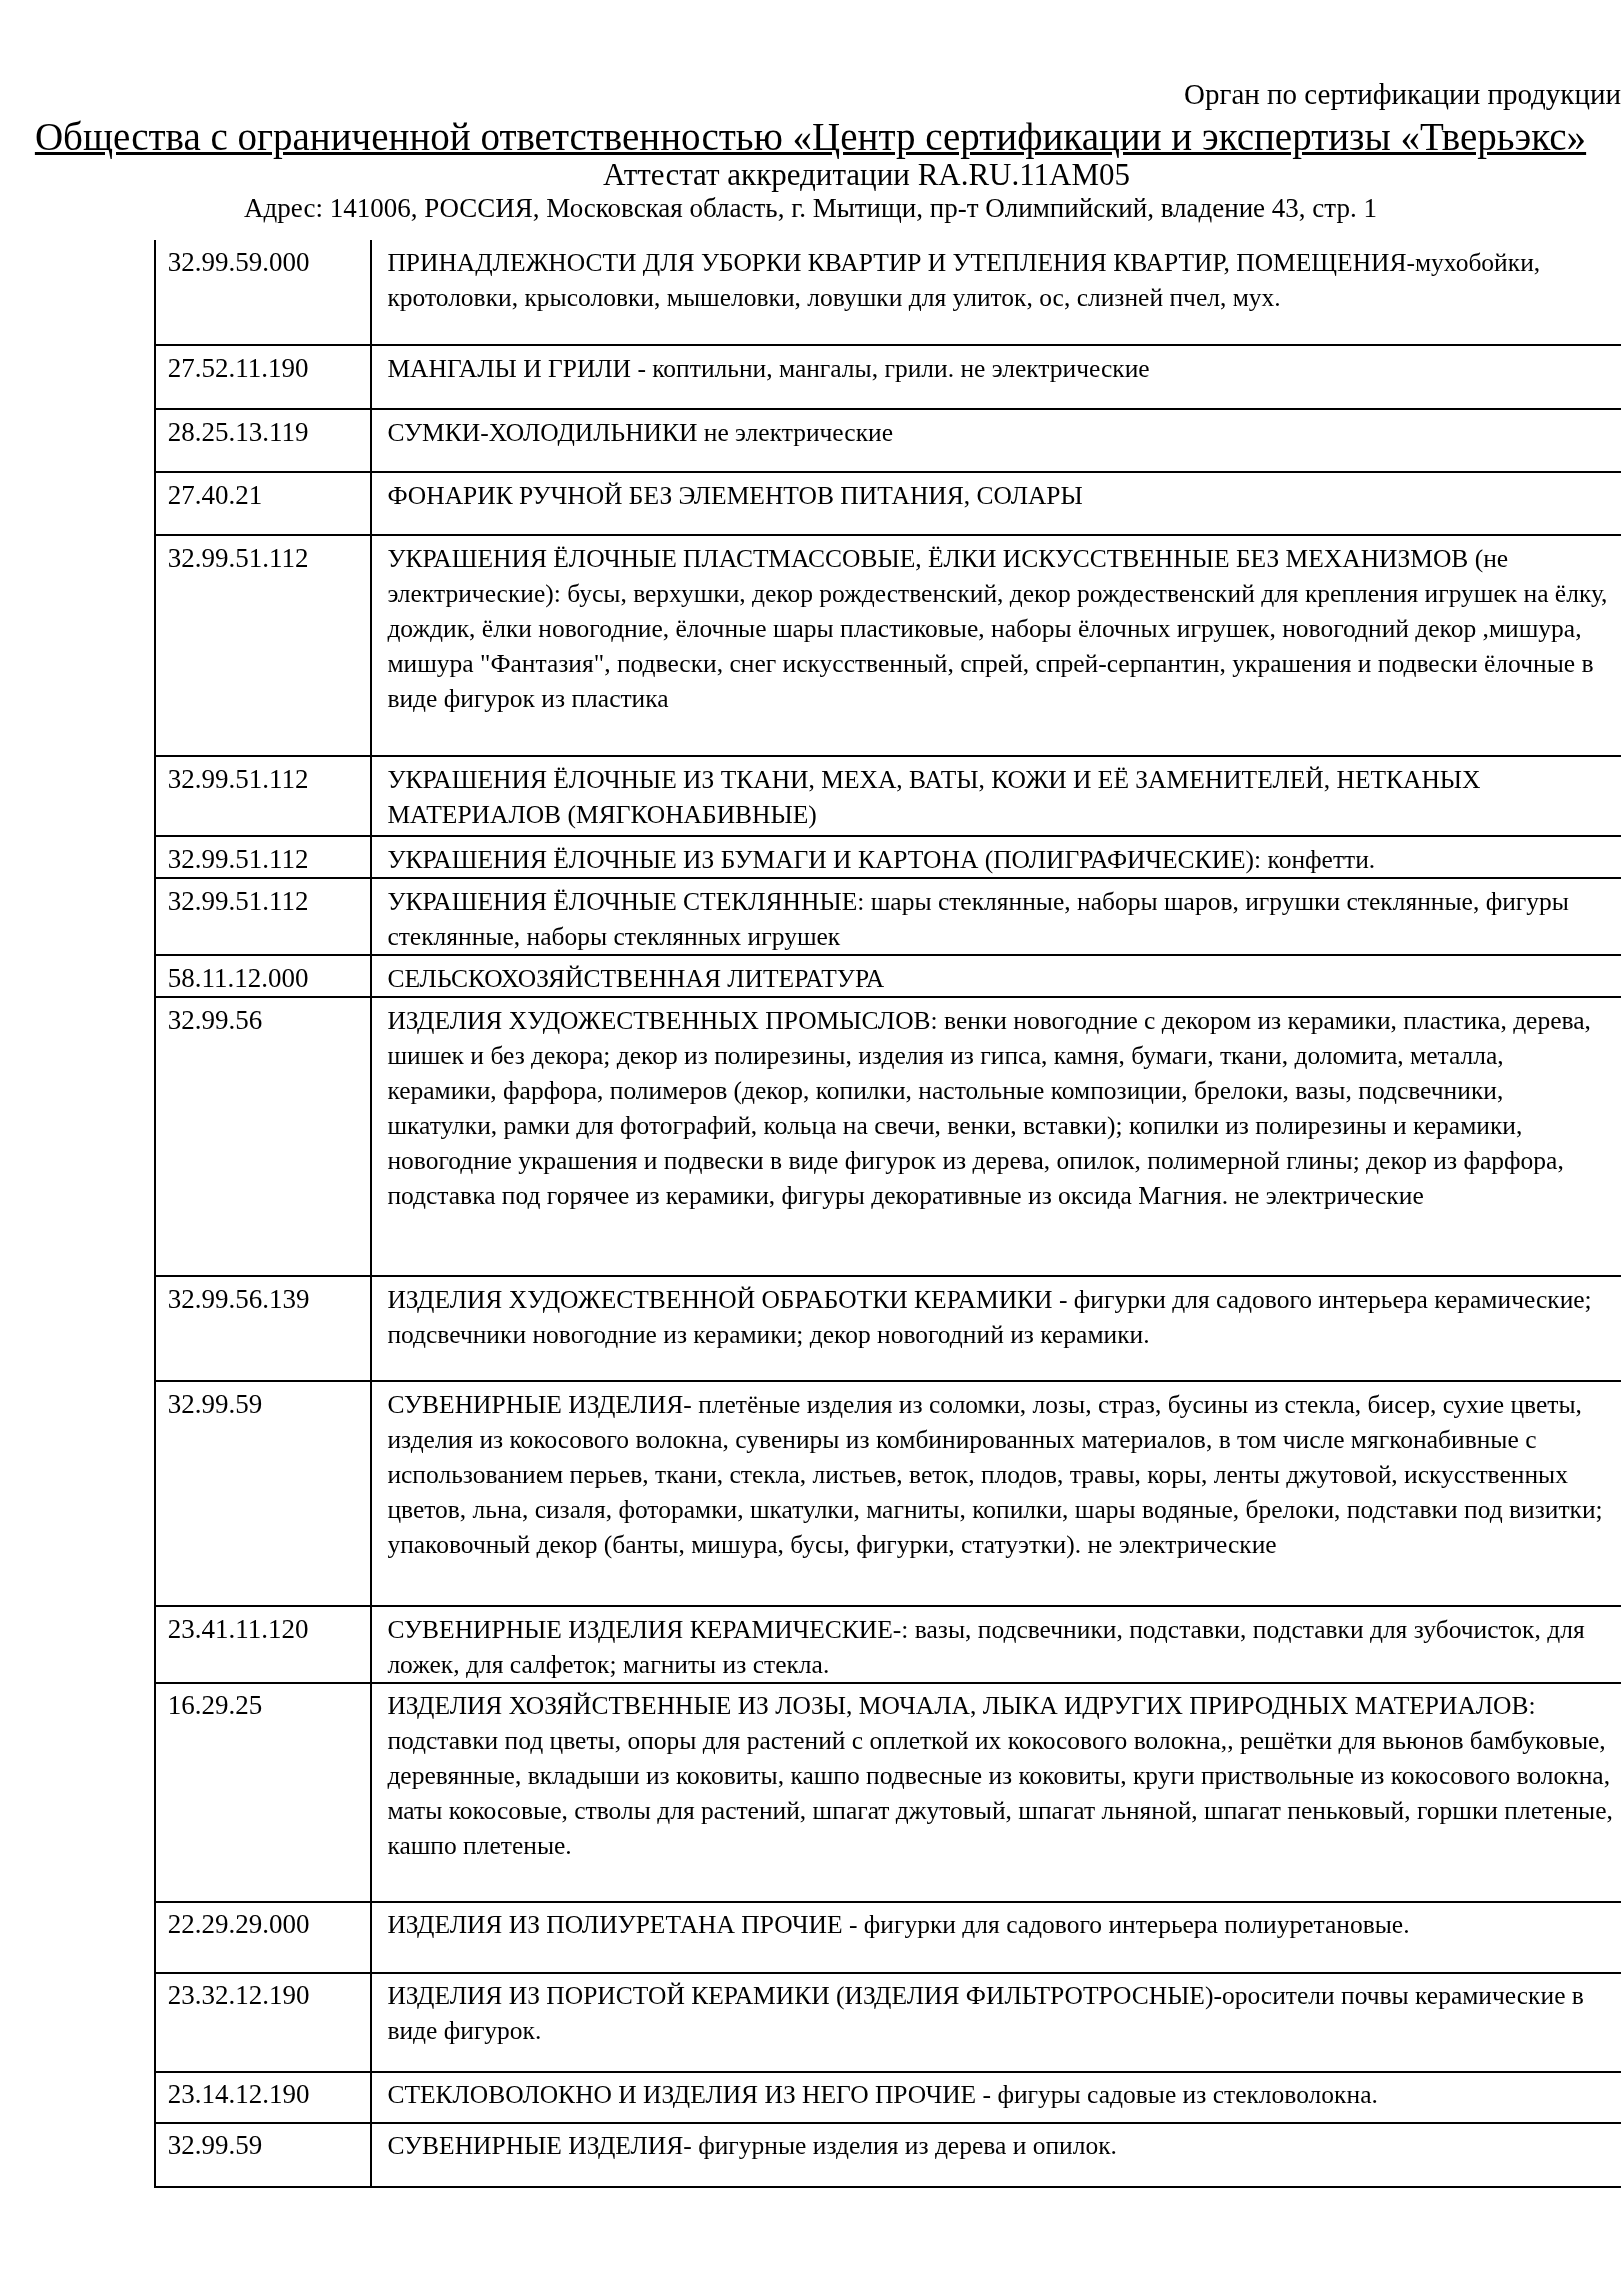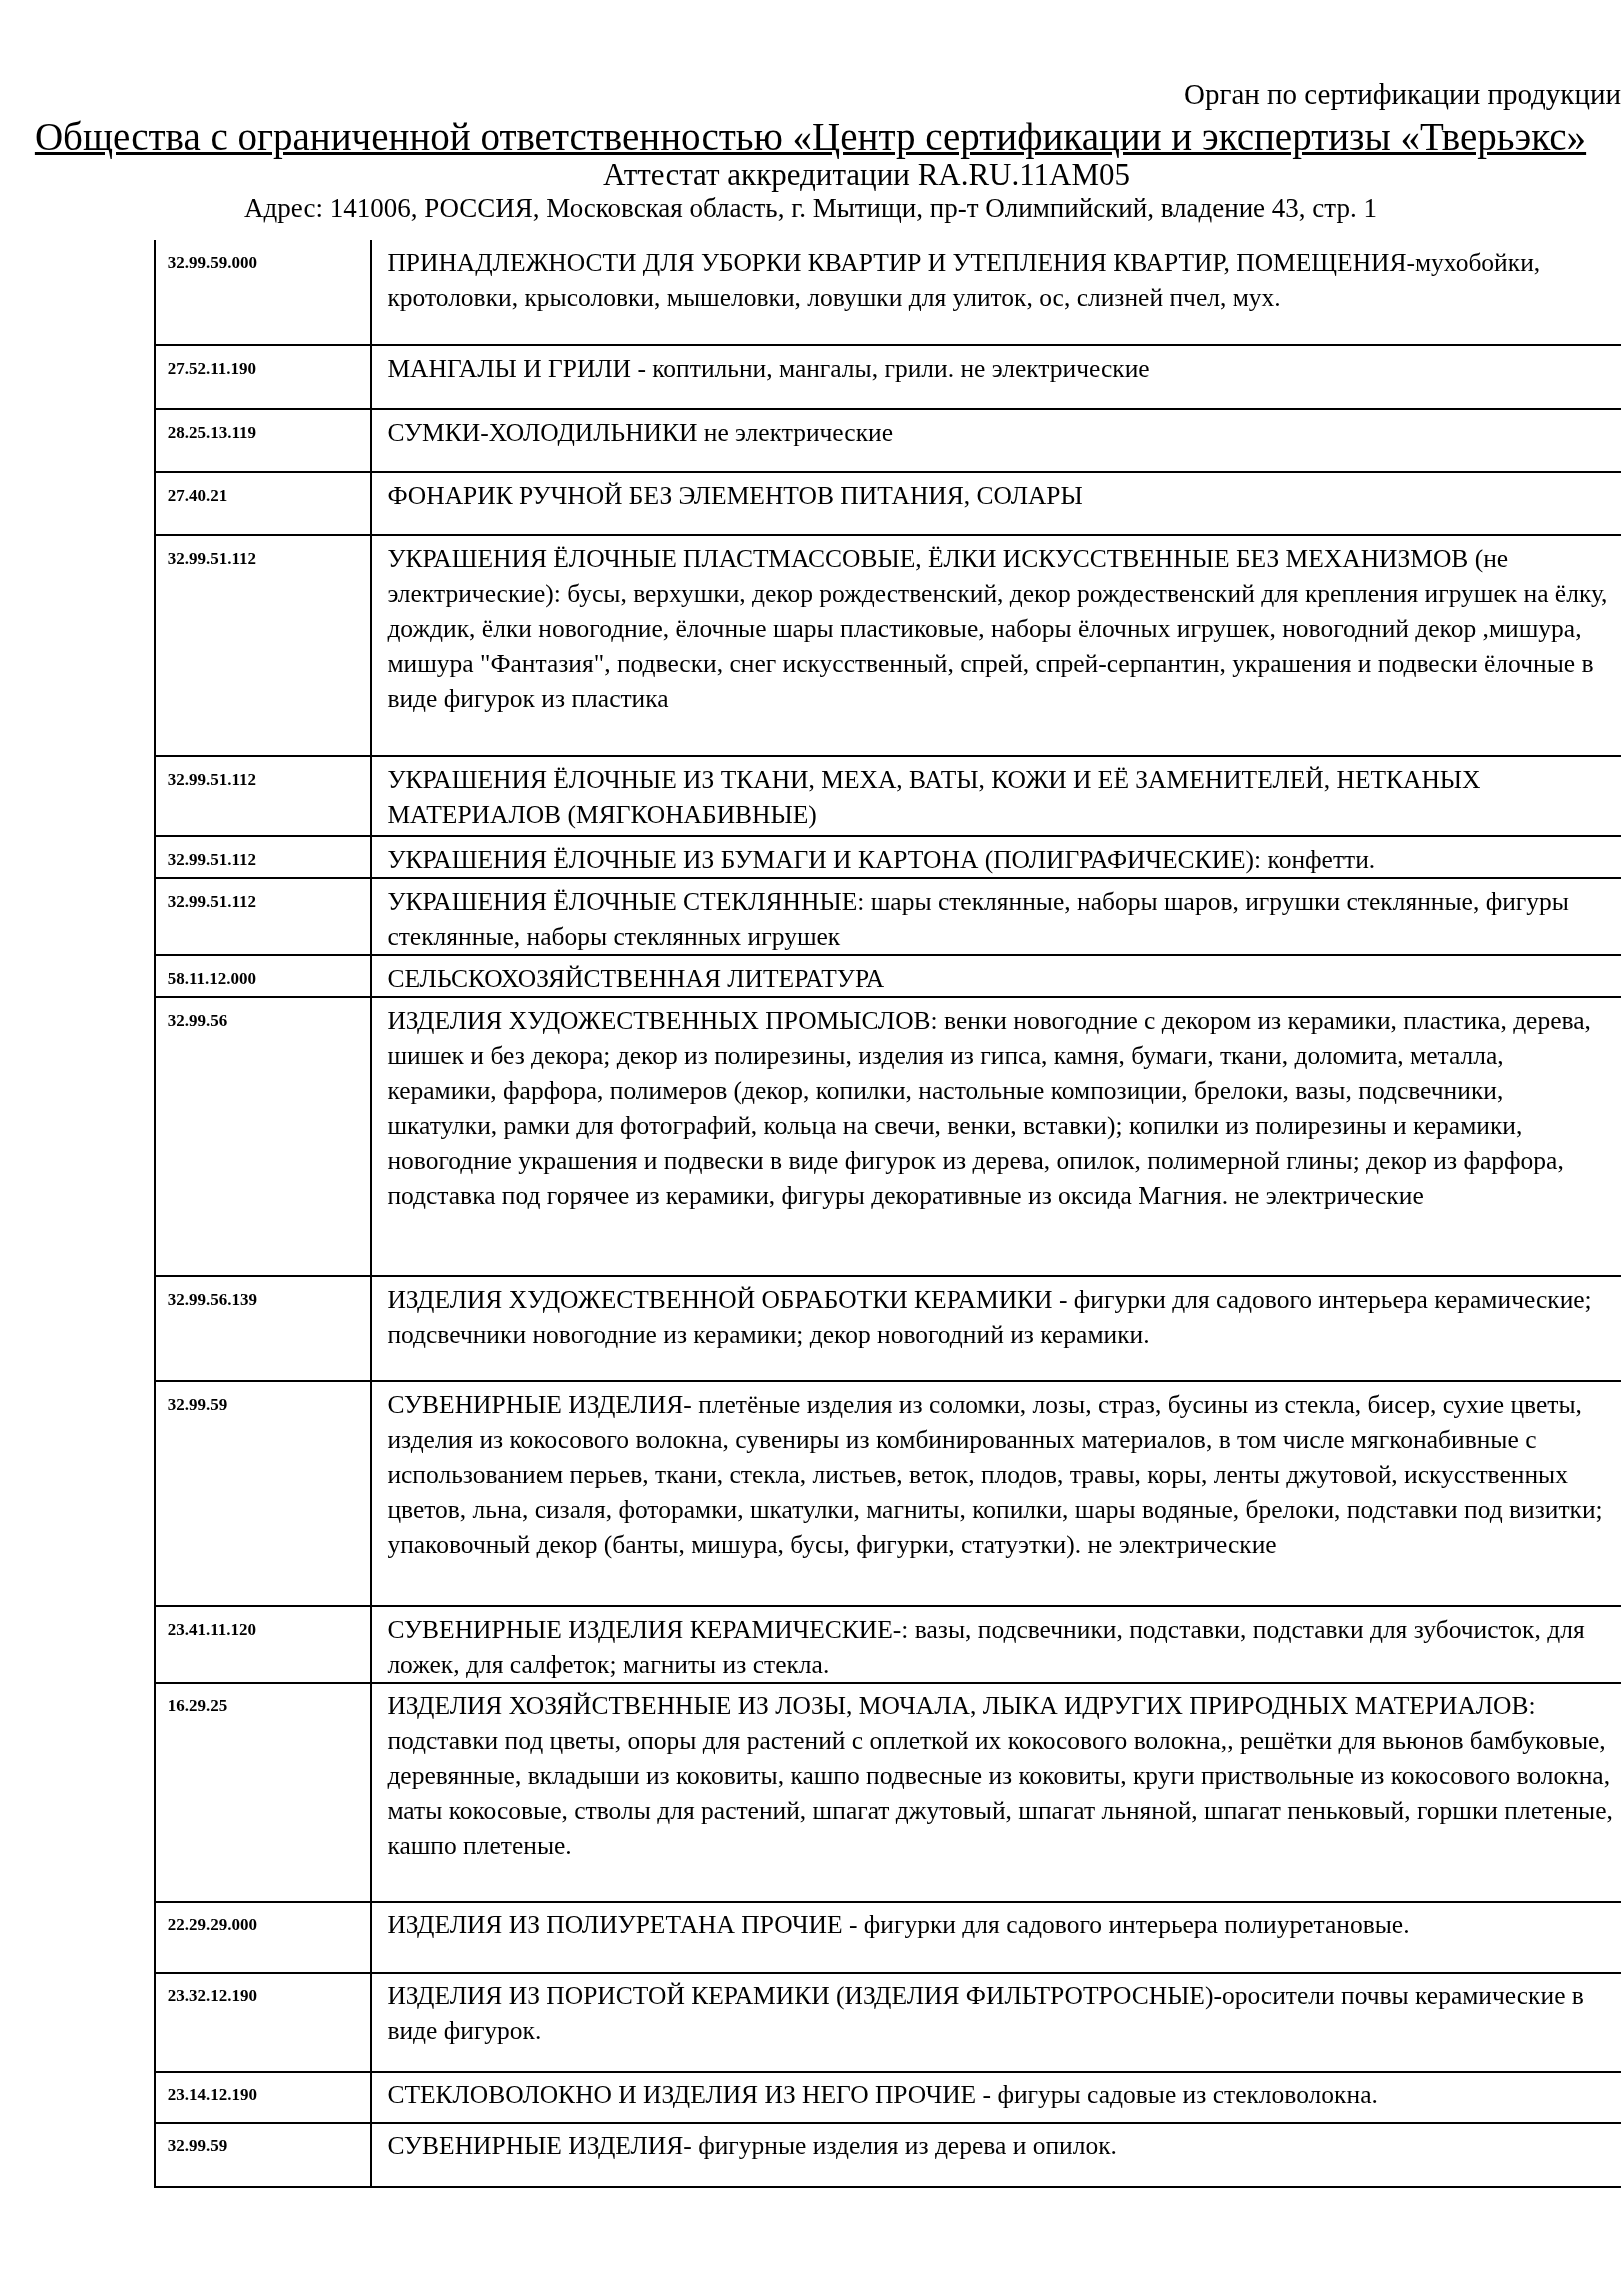--- a/index.html
+++ b/index.html
@@ -42,24 +42,23 @@
     border-bottom: 2.9px solid #000000;
     border-left: 2px solid #000000;
     overflow: hidden;
   }
   .cert-table td.desc-cell {
     border-right: 2px solid #000000;
   }
   .code-cell {
     width: 196px;
     padding: 4.9px 5.9px 0 11.8px;
-    font-size: 17px;
+    font-size: 27px;
     line-height: 35px;
     white-space: nowrap;
-    font-weight: bold;
   }
   .desc-cell {
     width: 1231px;
     padding: 4.9px 15.7px 0 15.7px;
     font-size: 25.5px;
     line-height: 35px;
     text-align: left;
   }
 </style>
 </head>

